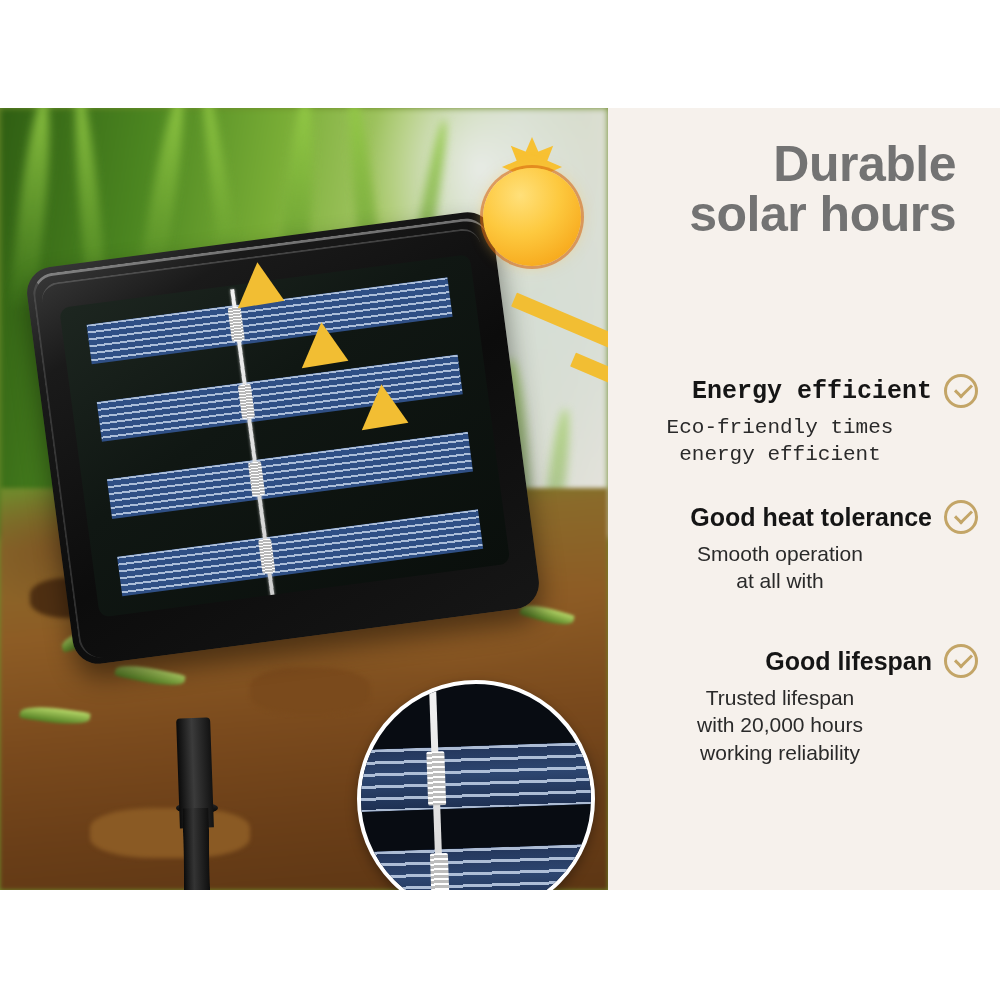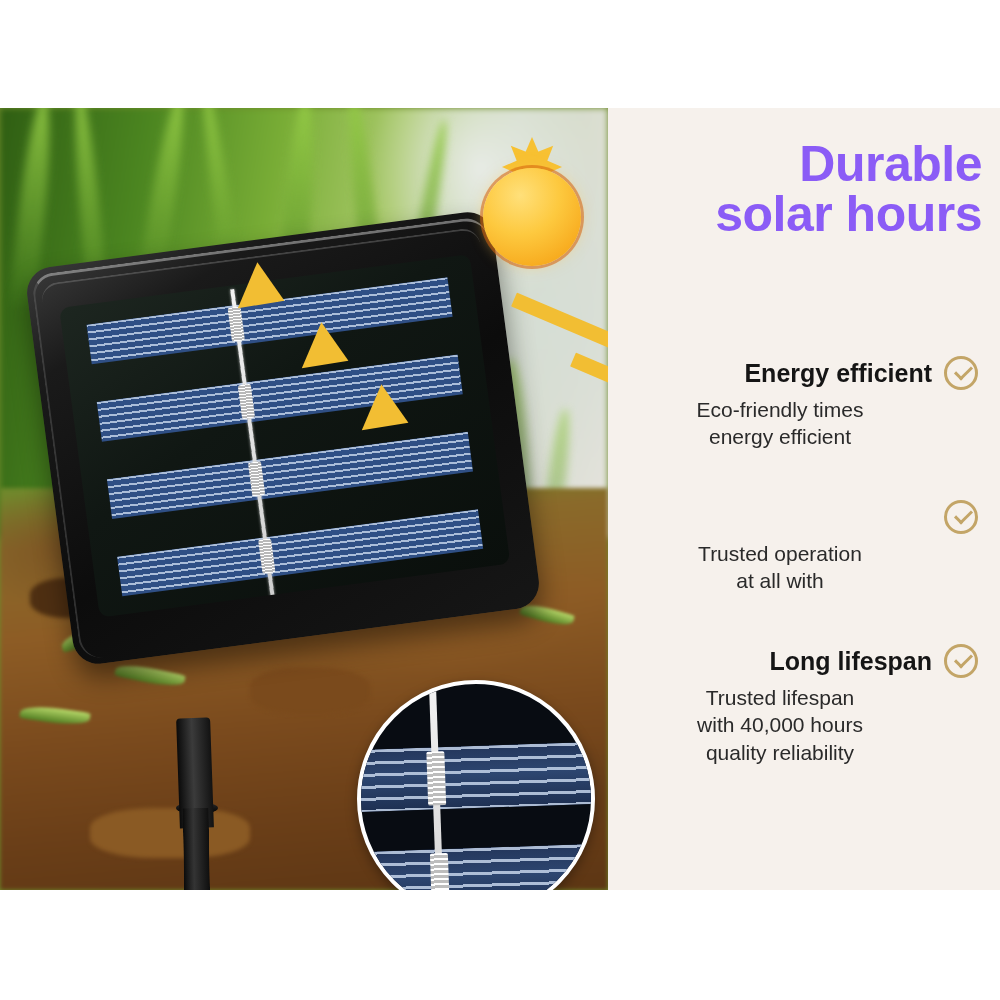--- a/index.html
+++ b/index.html
@@ -234,27 +234,27 @@
 
   
   .info {
     position: absolute;
     left: 608px; top: 108px;
     width: 392px; height: 782px;
     background: #F6F1EC;
   }
   .headline {
     position: absolute;
-    right: 18px; top: 32px;
+    right: 44px; top: 32px;
     width: 340px;
     text-align: right;
     font-size: 50px;
     line-height: 0.99;
     font-weight: bold;
-    color: #8b5cf6;
+    color: #737373;
     letter-spacing: -0.5px;
   }
 
   .feature { position: absolute; right: 22px; width: 350px; }
   .feature-head {
     display: flex;
     align-items: center;
     justify-content: flex-end;
     gap: 12px;
   }
@@ -381,47 +381,48 @@
     <div class="sun-disc"></div>
   </div>
 
   <div class="info">
 
     <div class="headline">
       <div>Durable</div>
       <div>solar hours</div>
     </div>
 
-    <div class="feature" style="top:248px;">
+    <div class="feature" style="top:266px;font-family:Liberation Mono, monospace;">
       <div class="feature-head">
         <span class="feature-title">Energy efficient</span>
         <span class="check"></span>
       </div>
       <div class="feature-sub">
         <div>Eco-friendly times</div>
         <div>energy efficient</div>
       </div>
     </div>
 
     <div class="feature" style="top:392px;">
       <div class="feature-head">
+        <span class="feature-title">Good heat tolerance</span>
         <span class="check"></span>
       </div>
       <div class="feature-sub">
-        <div>Trusted operation</div>
+        <div>Smooth operation</div>
         <div>at all with</div>
       </div>
     </div>
 
     <div class="feature" style="top:536px;">
       <div class="feature-head">
-        <span class="feature-title">Long lifespan</span>
+        <span class="feature-title">Good lifespan</span>
         <span class="check"></span>
       </div>
       <div class="feature-sub">
         <div>Trusted lifespan</div>
-        <div>with 40,000 hours</div>
-        <div>quality reliability</div>
+        <div>with 20,000 hours</div>
+        <div>working reliability</div>
       </div>
     </div>
 
   </div>
 </div>
 
 </body></html>

